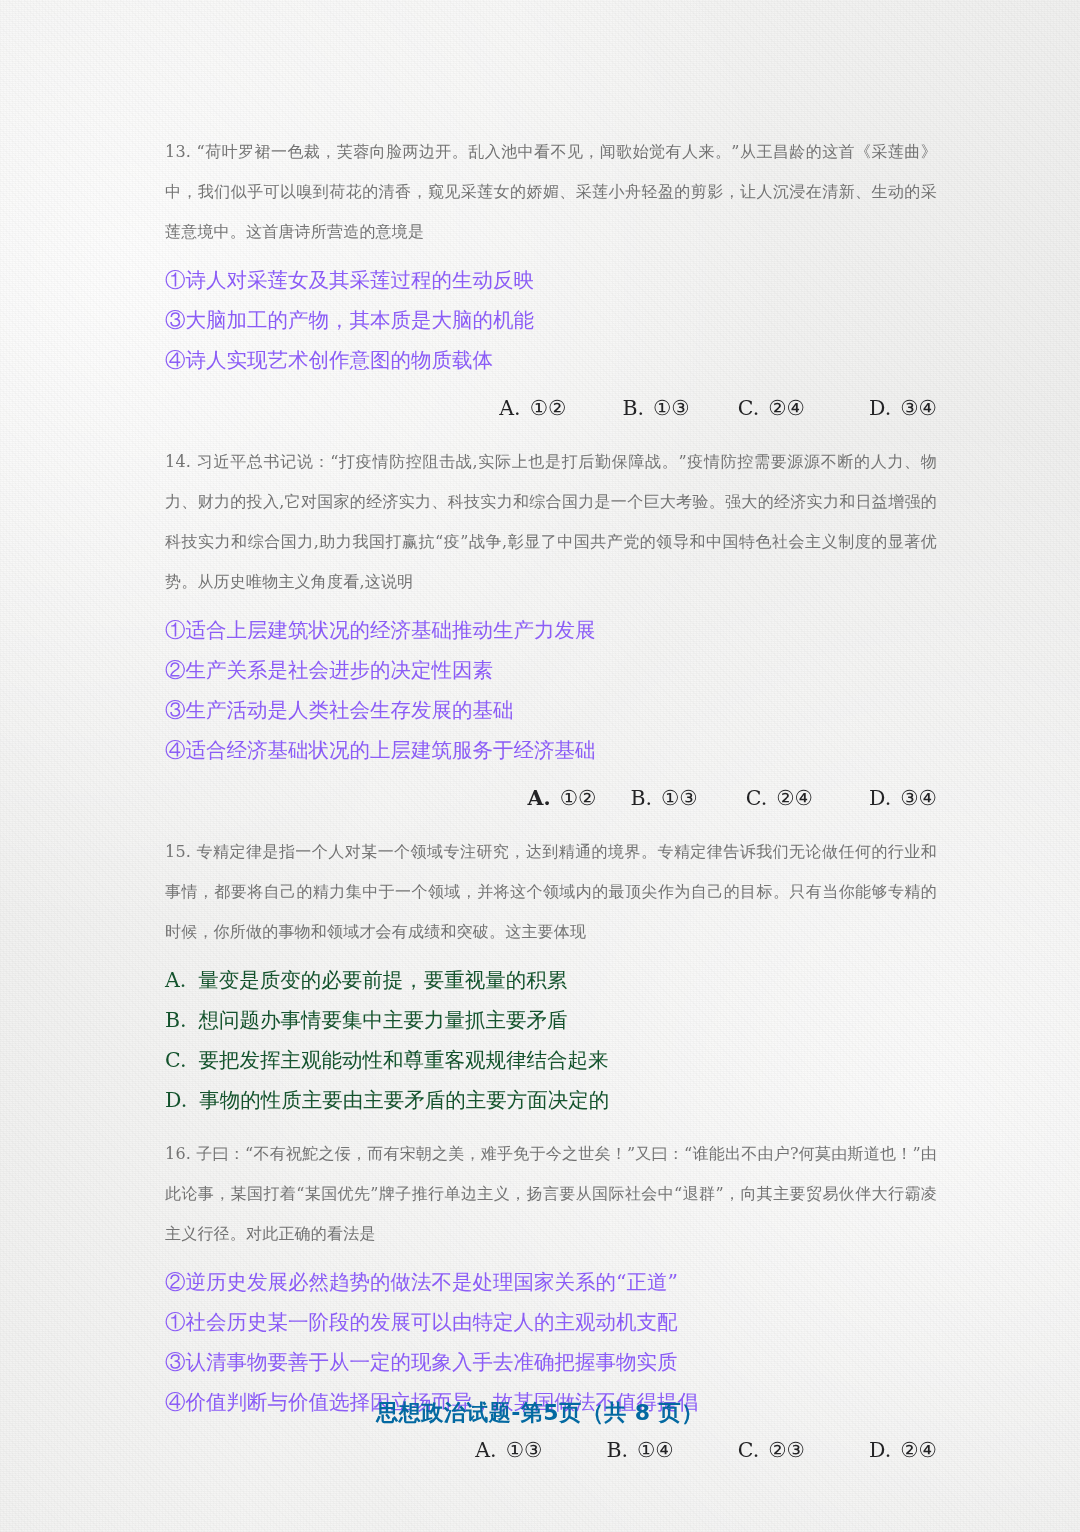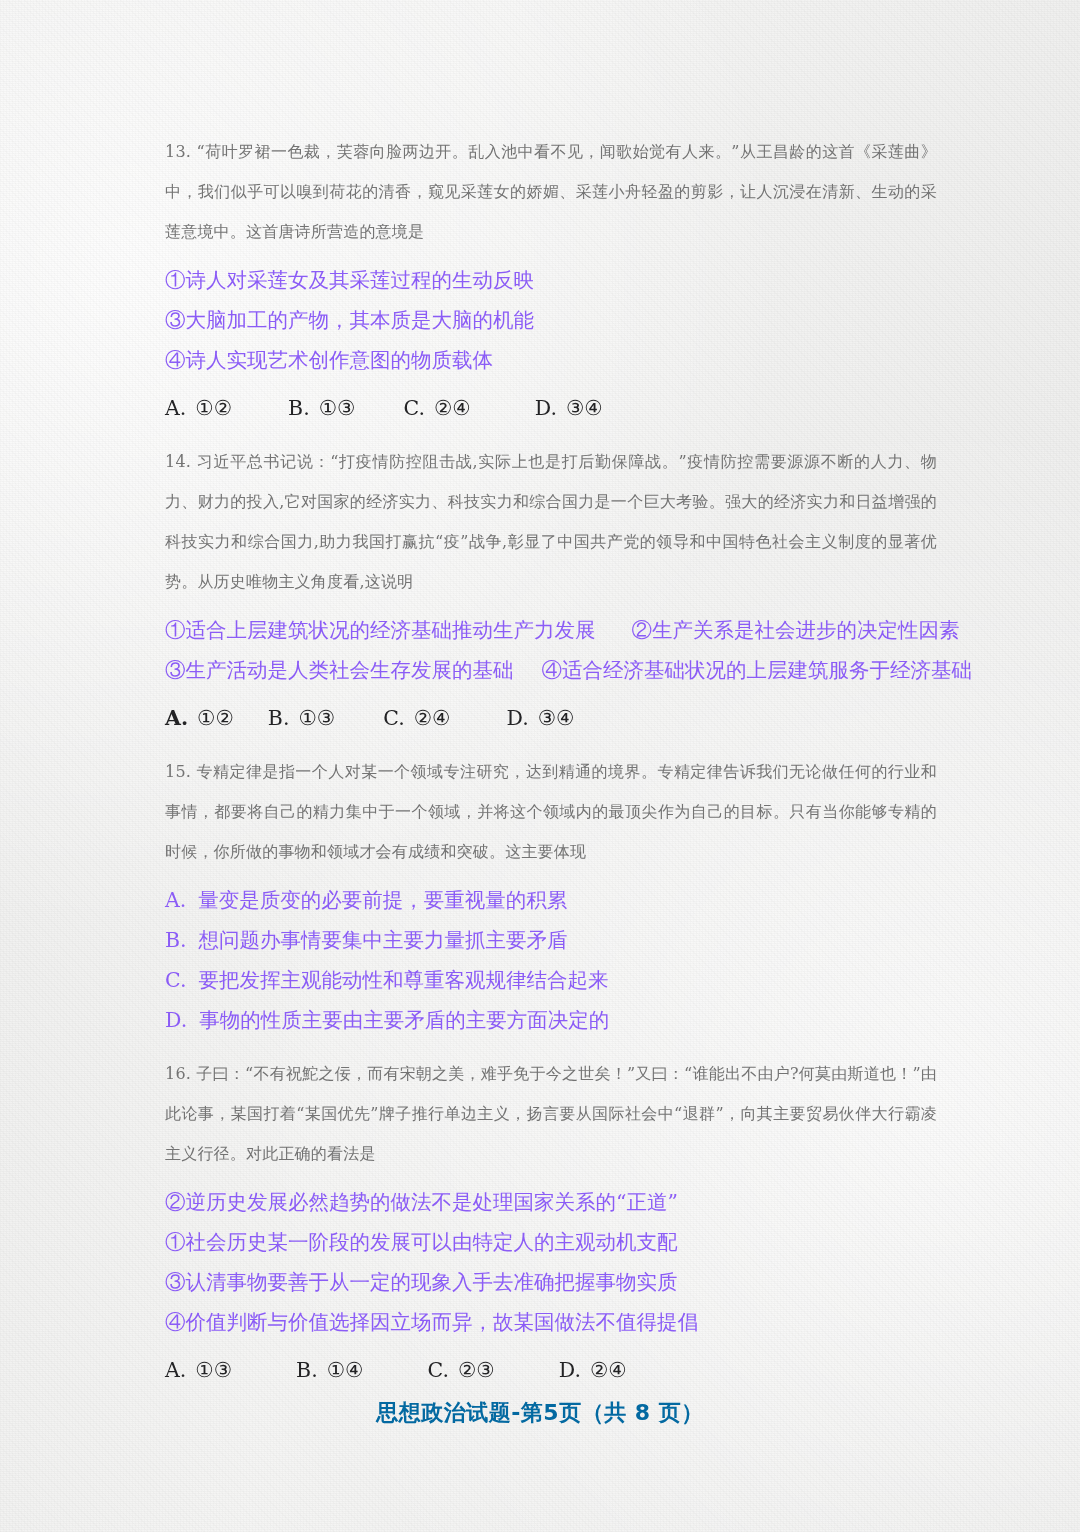--- a/index.html
+++ b/index.html
@@ -62,40 +62,42 @@
   .opt {
     font-size: 20.5px;
     line-height: 40px;
     margin: 0;
     white-space: nowrap;
     color: #8b5cf6;
   }
   .opt.pair {
     display: flex;
     white-space: nowrap;
+    flex-direction: column;
   }
   .opt .seg-a { flex: 0 0 auto; }
   .opt .seg-gap-14 { display: inline-block; width: 36px; flex: 0 0 auto; }
   .opt .seg-gap-14b { display: inline-block; width: 28px; flex: 0 0 auto; }
 
   
-  .lettered { font-size: 20.5px; line-height: 40px; margin: 0; color: #8b5cf6; white-space: nowrap; }
+  .lettered { font-size: 20.5px; line-height: 40px; margin: 0; color: #14532d; white-space: nowrap; }
   .lettered .lt {
     font-family: "DejaVu Serif", "Liberation Serif", serif;
     margin-right: 12px;
   }
 
   
   .answers {
     font-size: 20.5px;
     line-height: 40px;
     margin: 0;
     display: flex;
     white-space: nowrap;
     color: #232325;
+    justify-content: flex-end;
   }
   .answers .choice { display: inline-block; }
   .answers .choice .lt { margin-right: 9px; }
   .answers .choice.bold-letter .lt { font-weight: bold; }
   .gap-34 { display: inline-block; width: 34px; flex: 0 0 auto; }
   .gap-48 { display: inline-block; width: 48px; flex: 0 0 auto; }
   .gap-56 { display: inline-block; width: 56px; flex: 0 0 auto; }
   .gap-64 { display: inline-block; width: 64px; flex: 0 0 auto; }
 
   .spacer-sm { height: 8px; }

